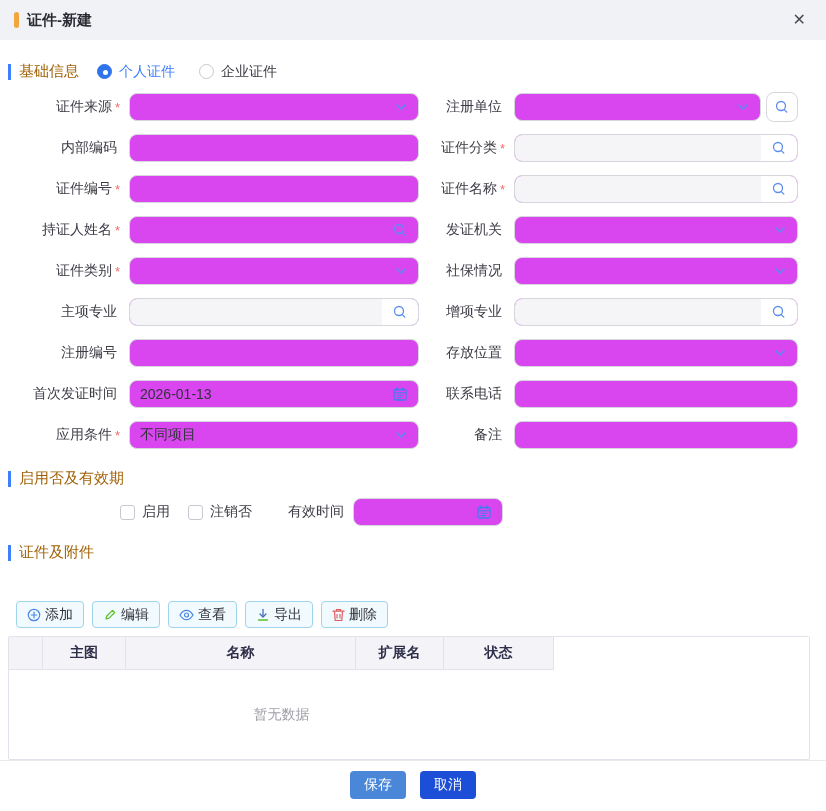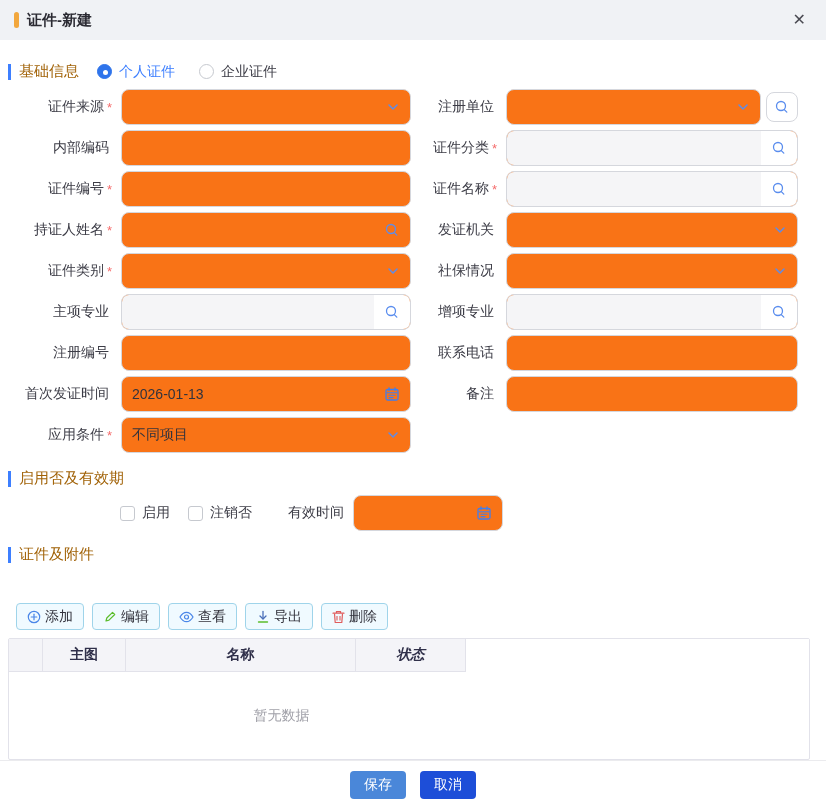--- a/index.html
+++ b/index.html
@@ -20,26 +20,26 @@
 
   
   .radios { display:flex; align-items:center; margin-left:18px; gap:24px; }
   .radio { display:flex; align-items:center; gap:7px; cursor:pointer; }
   .rdot { width:15px; height:15px; border-radius:50%; border:1px solid #c6c9cf; background:#fff; position:relative; }
   .radio.checked .rdot { background:#2f74eb; border-color:#2f74eb; }
   .radio.checked .rdot::after { content:""; position:absolute; left:5px; top:5px; width:5px; height:5px; border-radius:50%; background:#fff; }
   .radio.checked .rlabel { color:#3d7fff; }
 
   
-  .form { display:grid; grid-template-columns:403px 1fr; padding:11px 28px 0 8px; row-gap:0; }
+  .form { display:grid; grid-template-columns:403px 1fr; padding:11px 28px 0 16px; row-gap:0; }
   .frow { display:flex; align-items:center; height:30px; margin-bottom:11px; }
   .lbl { width:113px; flex:0 0 113px; display:flex; justify-content:flex-end; align-items:center; padding-right:9px; color:#3c3c46; white-space:nowrap; }
   .col-r .lbl { width:95px; flex:0 0 95px; }
   .req { color:#f56c6c; margin-left:3px; font-size:13px; }
-  .ctrl { flex:1; height:36px; border:1px solid #d5d7dd; border-radius:8px; background:#f97316; display:flex; align-items:center; padding:0 10px; overflow:hidden; }
+  .ctrl { flex:1; height:28px; border:1px solid #d5d7dd; border-radius:8px; background:#d946ef; display:flex; align-items:center; padding:0 10px; overflow:hidden; }
   .ctrl input { border:none; outline:none; flex:1; height:26px; font:inherit; color:#33333d; background:transparent; min-width:0; }
   .sel { cursor:pointer; justify-content:space-between; }
   .sel .val { color:#33333d; }
   .combo { padding:0; }
   .combo .gray { flex:1; height:100%; background:#f5f5f7; }
   .combo .sfx { width:36px; height:100%; display:flex; align-items:center; justify-content:center; background:#fff; cursor:pointer; }
   .rflex { flex:1; display:flex; align-items:center; gap:5px; min-width:0; }
   .sqbtn { width:32px; height:30px; flex:0 0 32px; border:1px solid #d5d7dd; border-radius:8px; background:#fff; display:flex; align-items:center; justify-content:center; cursor:pointer; }
   .icon { flex:0 0 auto; display:inline-flex; }
 
@@ -52,21 +52,21 @@
 
   
   .tbar { display:flex; gap:8px; margin:11px 0 8px 16px; }
   .tbtn { height:27px; display:flex; align-items:center; gap:4px; padding:0 10px; background:#f0faff; border:1px solid #9fd4ea; border-radius:4px; color:#33333d; font-size:14px; cursor:pointer;margin-top:28px; }
 
   
   .tbl { margin:0 16px 0 8px; border:1px solid #e2e2ea; border-radius:2px; height:150px; display:flex; flex-direction:column; }
   .thead { display:flex; height:33px; flex:0 0 33px; }
   .th { background:#f4f4f8; border-right:1px solid #e2e2ea; border-bottom:1px solid #e2e2ea; display:flex; align-items:center; justify-content:center; font-weight:bold; color:#30304a; font-size:14px; }
   .th.c0 { width:34px; }  .th.c1 { width:83px; }  .th.c2 { width:230px; }
-  .th.c3 { width:88px; }  .th.c4 { width:110px;font-style:italic; }
+  .th.c3 { width:88px; }  .th.c4 { width:110px; }
   .th-fill { flex:1; background:#fff; }
   .tbody { flex:1; position:relative; }
   .empty { position:absolute; top:50%; left:0; width:545px; transform:translateY(-50%); text-align:center; color:#a0a0a8; }
 
   
   .ft { margin-top:auto; border-top:1px solid #ebebee; padding:10px 0 12px; display:flex; justify-content:center; gap:14px; }
   .btn { height:28px; min-width:54px; padding:0 14px; border:none; border-radius:4px; color:#fff; font-size:14px; font-family:Liberation Sans, sans-serif; cursor:pointer; }
   .btn.save { background:#4a87d9; }
   .btn.cancel { background:#1d4ed8;text-align:center; }
 </style>
@@ -326,20 +326,34 @@
           <span class="gray"></span>
           <span class="sfx">
               <svg width="16" height="16" viewBox="0 0 16 16">
                 <circle cx="7" cy="7" r="4.5" stroke="#5A8DEE" stroke-width="1.3" fill="none"></circle>
                 <line x1="10.3" y1="10.6" x2="12.8" y2="13.1" stroke="#5A8DEE" stroke-width="1.3" stroke-linecap="round"></line>
               </svg>
             </span>
         </div>
       </div>
 
+      <div class="frow">
+        <span class="lbl">
+            <span>存放位置</span>
+            <span class="req"></span>
+          </span>
+        <div class="ctrl sel">
+          <span class="val"></span>
+          <span class="icon">
+              <svg width="14" height="14" viewBox="0 0 14 14">
+                <path d="M3 5l4 4 4-4" stroke="#5A8DEE" stroke-width="1.5" fill="none" stroke-linecap="round" stroke-linejoin="round"></path>
+              </svg>
+            </span>
+        </div>
+      </div>
 
       <div class="frow">
         <span class="lbl">
             <span>联系电话</span>
             <span class="req"></span>
           </span>
         <div class="ctrl">
             <input value="" style="">
           </div>
       </div>
@@ -440,20 +454,21 @@
         </span>
       <span>删除</span>
     </button>
   </div>
 
   <div class="tbl">
     <div class="thead">
       <div class="th c0"></div>
       <div class="th c1">主图</div>
       <div class="th c2">名称</div>
+      <div class="th c3">扩展名</div>
       <div class="th c4">状态</div>
       <div class="th-fill"></div>
     </div>
     <div class="tbody">
       <div class="empty">暂无数据</div>
     </div>
   </div>
 
   <div class="ft">
     <button class="btn save">保存</button>

